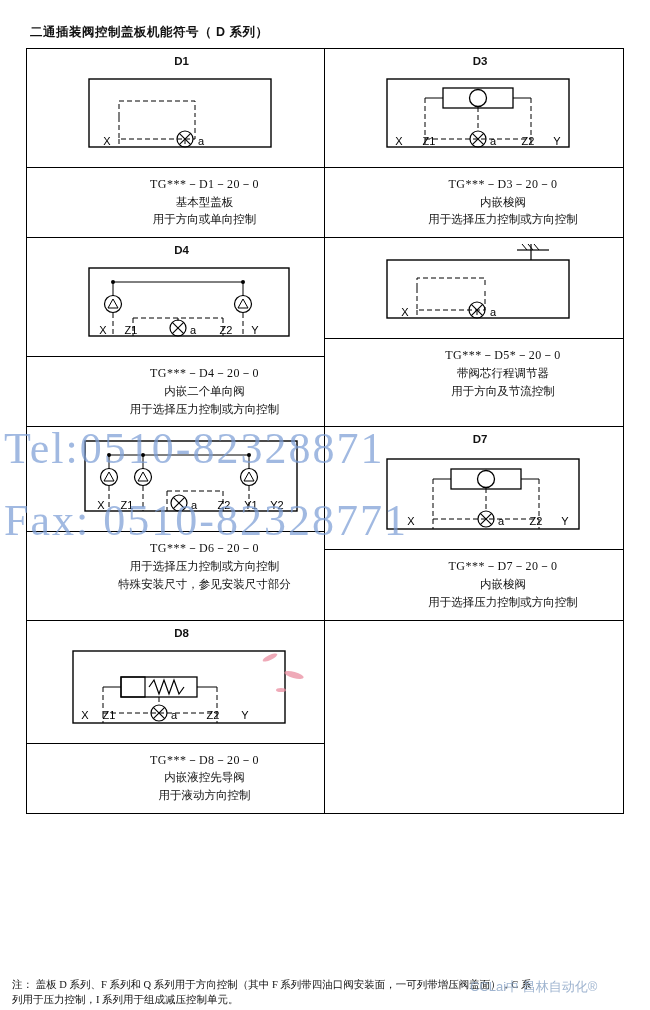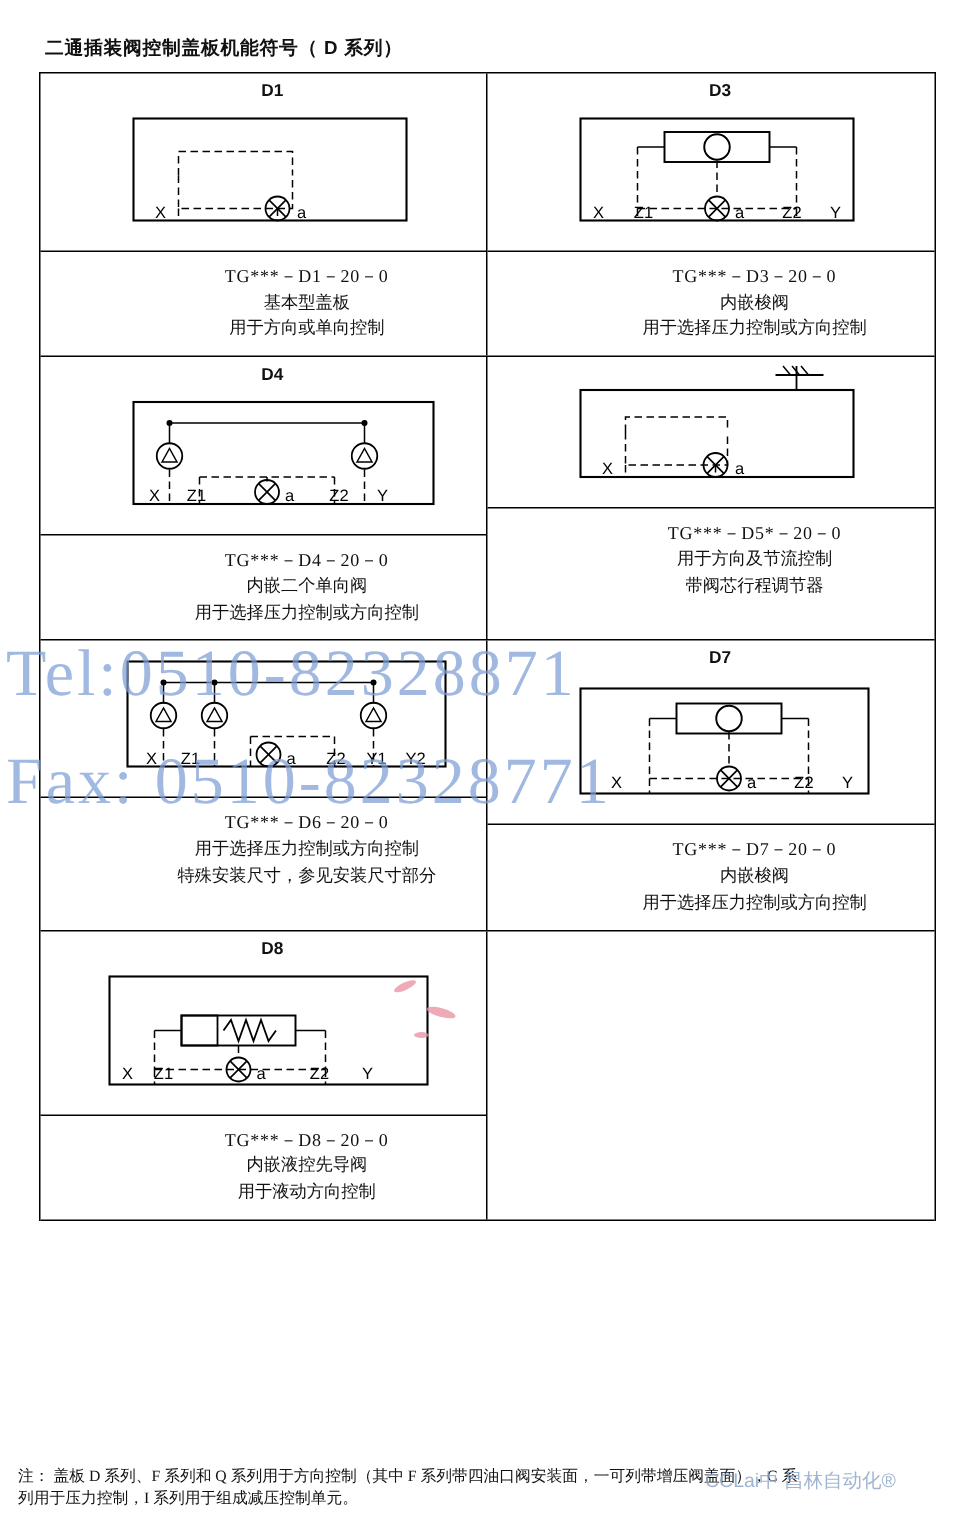--- a/index.html
+++ b/index.html
@@ -261,22 +261,22 @@
             <circle cx="152" cy="72" r="8" fill="none" stroke="#000" stroke-width="1.2"></circle>
             <line x1="146.3" y1="66.3" x2="157.7" y2="77.7" stroke="#000" stroke-width="1.1"></line>
             <line x1="157.7" y1="66.3" x2="146.3" y2="77.7" stroke="#000" stroke-width="1.1"></line>
             <text x="80" y="78" text-anchor="middle">X</text>
             <text x="168" y="78" text-anchor="middle">a</text>
           </svg>
         </div>
         <div class="divider"></div>
         <div class="desc">
           <div class="code">TG***－D5*－20－0</div>
+          <div class="cn">带阀芯行程调节器</div>
           <div class="cn">用于方向及节流控制</div>
-          <div class="cn">带阀芯行程调节器</div>
         </div>
       </div>
     </div>
 
     <div class="row">
 
       <div class="cell left">
         <div class="sym-wrap tall">
           <svg width="315" height="104" viewBox="0 0 315 104">
             <rect x="58" y="14" width="212" height="70" fill="none" stroke="#000" stroke-width="1.4"></rect>

